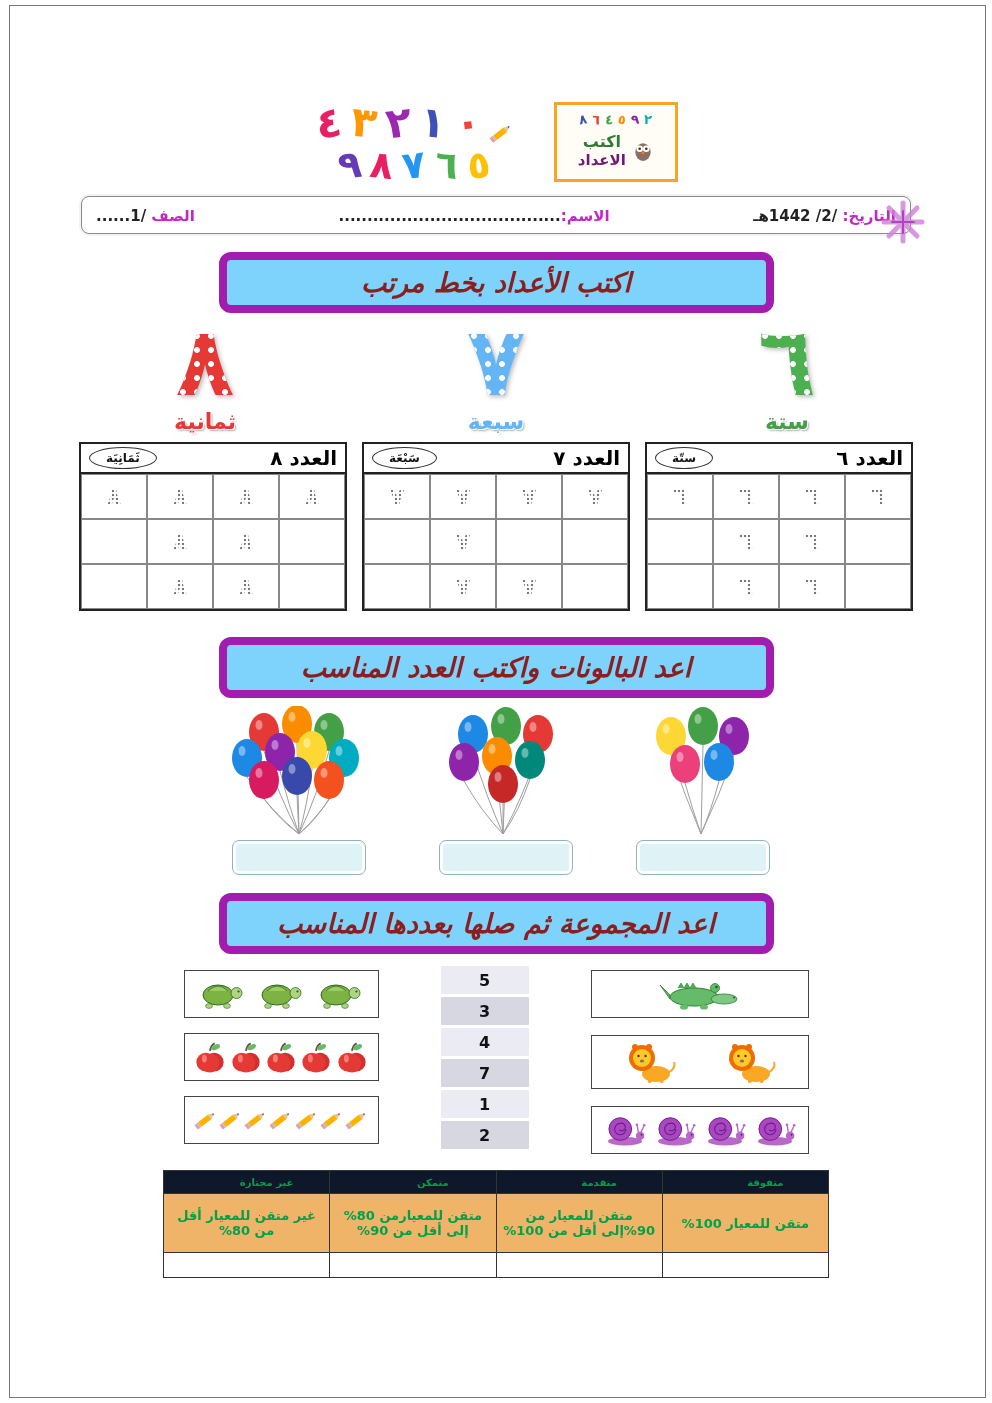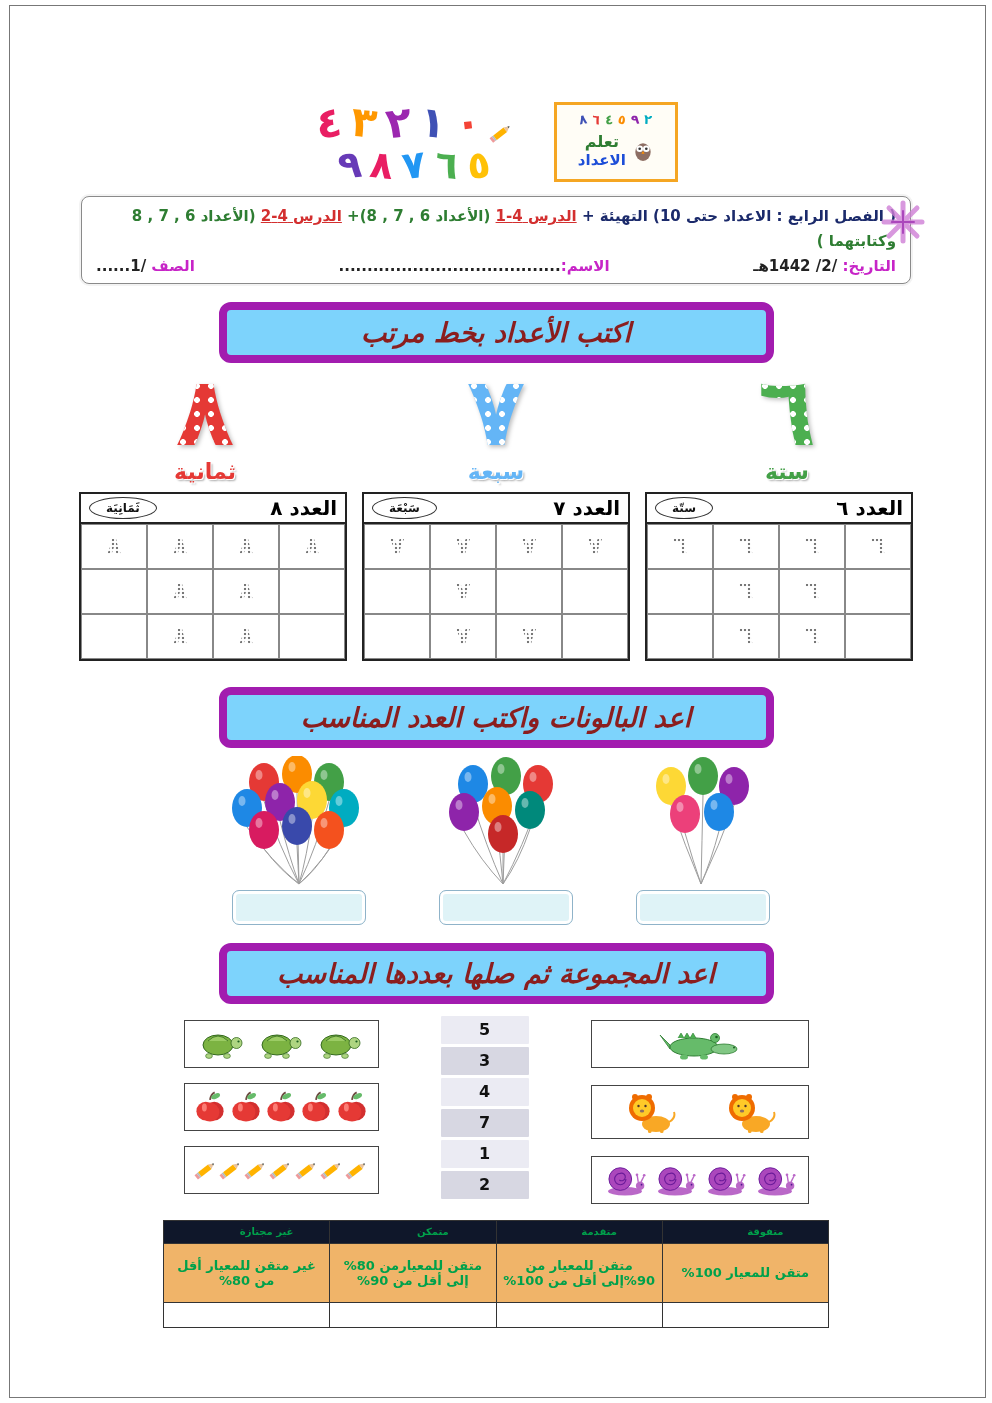--- a/index.html
+++ b/index.html
@@ -21,21 +21,21 @@
   .fc1{color:#e91e63}.fc2{color:#ff9800}.fc3{color:#9c27b0}.fc4{color:#3f51b5}.fc5{color:#f44336}
   .fc6{color:#673ab7}.fc7{color:#e91e63}.fc8{color:#2196f3}.fc9{color:#4caf50}.fc10{color:#ffc107}
   .learn-box { width: 124px; min-height: 80px; border: 3px solid #f5a623; background: #fffdf6;
     padding: 4px 6px 2px; text-align: center; }
   .learn-digits span { font-size: 13px; font-weight: bold; display: inline-block; }
   .lc1{color:#3f51b5;transform:rotate(-10deg)}.lc2{color:#e53935;transform:rotate(8deg)}
   .lc3{color:#43a047;transform:rotate(-6deg)}.lc4{color:#fb8c00;transform:rotate(10deg)}
   .lc5{color:#8e24aa;transform:rotate(-8deg)}.lc6{color:#00acc1;transform:rotate(6deg)}
   .learn-words { display: flex; align-items: center; justify-content: center; gap: 6px; margin-top: 4px; }
   .learn-word1 { color: #2e7d32; font-weight: bold; font-size: 16px; }
-  .learn-word2 { color: #1d4ed8; font-weight: bold; font-size: 15px; }
+  .learn-word2 { color: #701a75; font-weight: bold; font-size: 15px; }
 
   
   .header-box { width: 830px; margin: 12px auto 0; border: 1px solid #8a8a8a; border-radius: 8px;
     box-shadow: 0 0 0 2px #f3f3f3; padding: 7px 14px 8px; direction: rtl; position: relative; background:#fff; }
   .h-line1 { font-size: 15px; font-weight: bold; color: #1b2a6b; text-align: right; line-height: 1.65; }
   .seg-lesson { color: #d32f2f; text-decoration: underline; }
   .seg-green { color: #2e7d32; }
   .h-line2 { display: flex; justify-content: space-between; align-items: baseline;
     font-size: 15px; font-weight: bold; color: #222; margin-top: 3px; }
   .lbl-magenta { color: #c724c7; }
@@ -145,21 +145,21 @@
     <div class="learn-digits">
       <span class="lc1">٨</span>
       <span class="lc2">٦</span>
       <span class="lc3">٤</span>
       <span class="lc4">٥</span>
       <span class="lc5">٩</span>
       <span class="lc6">٢</span>
     </div>
     <div class="learn-words">
       <div>
-        <div class="learn-word1">تعلم</div>
+        <div class="learn-word1">اكتب</div>
         <div class="learn-word2">الاعداد</div>
       </div>
       <svg width="22" height="22" viewBox="0 0 20 20">
         <ellipse cx="10" cy="11" rx="7" ry="8" fill="#8d6e63"></ellipse>
         <circle cx="7" cy="8" r="3" fill="#fff"></circle>
           <circle cx="13" cy="8" r="3" fill="#fff"></circle>
         <circle cx="7" cy="8" r="1.2" fill="#333"></circle>
           <circle cx="13" cy="8" r="1.2" fill="#333"></circle>
         <polygon points="10,10 8.5,12.5 11.5,12.5" fill="#fb8c00"></polygon>
       </svg>
@@ -174,23 +174,20 @@
         <line x1="23" y1="4" x2="23" y2="42"></line>
           <line x1="4" y1="23" x2="42" y2="23"></line>
         <line x1="9" y1="9" x2="37" y2="37"></line>
           <line x1="37" y1="9" x2="9" y2="37"></line>
       </g>
       <g stroke="#ab47bc" stroke-width="2" stroke-linecap="round">
         <line x1="23" y1="12" x2="23" y2="34"></line>
           <line x1="12" y1="23" x2="34" y2="23"></line>
       </g>
     </svg>
-  </div>
-  <div class="h-line1">
-    <span>( الفصل الرابع : الاعداد حتى 10) التهيئة + </span><span class="seg-lesson">الدرس 4-1</span><span class="seg-green"> (الأعداد 6 , 7 , 8)+ </span><span class="seg-lesson">الدرس 4-2</span><span class="seg-green"> (الأعداد 6 , 7 , 8 وكتابتهما )</span>
   </div>
   <div class="h-line2">
     <span><span class="lbl-magenta">التاريخ:</span> <span>/2/ 1442هـ</span></span>
     <span><span class="lbl-magenta">الاسم:</span><span>.......................................</span></span>
     <span><span class="lbl-magenta">الصف</span> <span>/1......</span></span>
   </div>
 </div>
 
 <div class="banner">اكتب الأعداد بخط مرتب</div>
 

